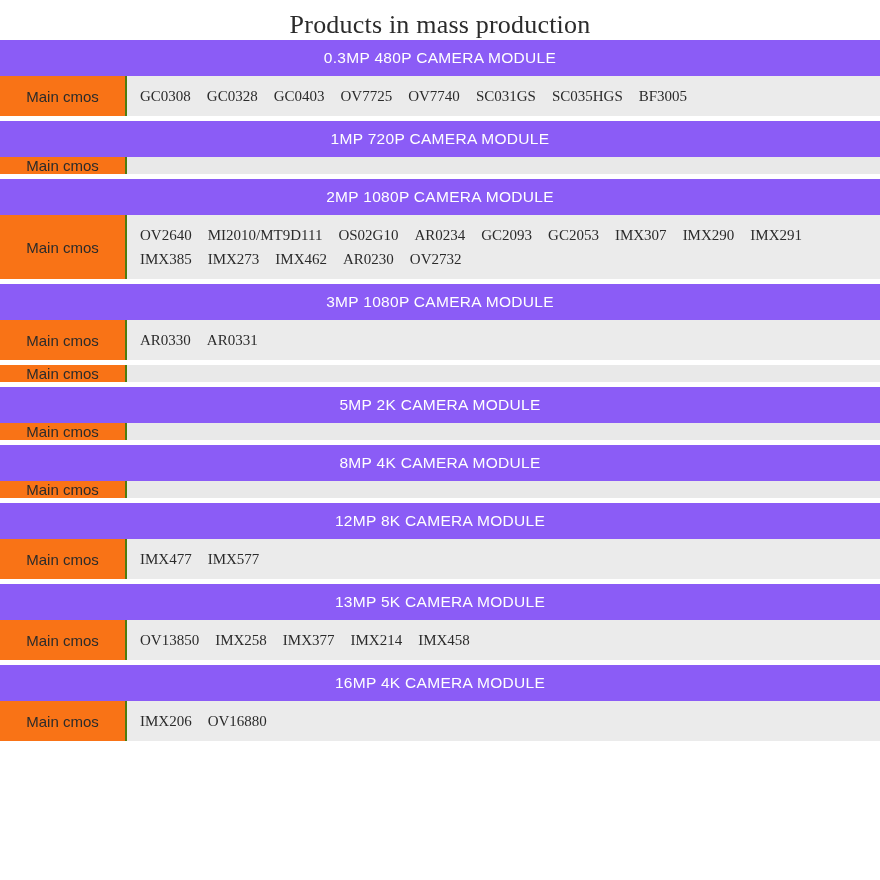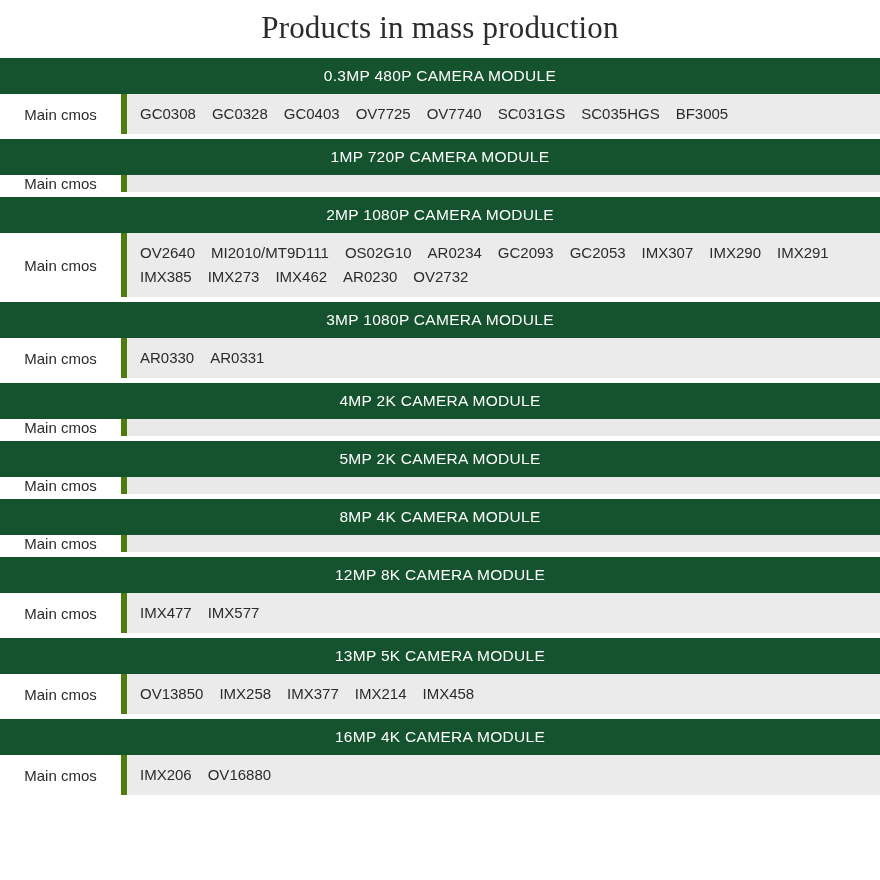--- a/index.html
+++ b/index.html
@@ -16,77 +16,78 @@
   }
   .page {
     width: 880px;
     height: 880px;
     display: flex;
     flex-direction: column;
     background: #ffffff;
   }
   .title {
     text-align: center;
-    font-size: 31px;
+    font-size: 26px;
     font-weight: normal;
     color: #2b2b2b;
-    padding: 10px 0 12px 0;
+    padding: 10px 0 0 0;
     letter-spacing: 0.2px;
     font-family: "Liberation Serif", serif;
   }
   .table {
     width: 880px;
     display: flex;
     flex-direction: column;
   }
   .section {
     width: 880px;
   }
   .section-header {
-    background: #14532d;
+    background: #8b5cf6;
     color: #ffffff;
     font-size: 15.5px;
     height: 36px;
     line-height: 36px;
     text-align: center;
     letter-spacing: 0.3px;
     box-sizing: border-box;
   }
   .row {
     display: flex;
     flex-direction: row;
     align-items: stretch;
     background: #e9e9e9;
     border-bottom: 1px solid #ffffff;
   }
   .row-label {
     width: 127px;
     min-width: 127px;
-    background: #ffffff;
+    background: #f97316;
     color: #2b2b2b;
     font-size: 15px;
     display: flex;
     align-items: center;
     justify-content: center;
     box-sizing: border-box;
-    border-right: 6px solid #4d7c0f;
+    border-right: 2px solid #4d7c0f;
   }
   .row-values {
     flex: 1;
     background: #ebebeb;
     padding: 8px 10px 8px 13px;
     box-sizing: border-box;
     font-size: 15px;
     color: #2b2b2b;
     line-height: 24px;
   }
   .chip {
     display: inline-block;
     margin-right: 16px;
     white-space: nowrap;
+    font-family: Liberation Serif, serif;
   }
   .chip:last-child {
     margin-right: 4px;
   }
   .gap {
     height: 4px;
     background: #ffffff;
   }
 </style>
 </head>
@@ -120,21 +121,20 @@
       <div class="gap"></div>
       <div class="section">
         <div class="section-header">3MP 1080P CAMERA MODULE</div>
         <div class="row">
           <div class="row-label">Main cmos</div>
           <div class="row-values"><span class="chip">AR0330</span><span class="chip">AR0331</span></div>
         </div>
       </div>
       <div class="gap"></div>
       <div class="section">
-        <div class="section-header">4MP 2K CAMERA MODULE</div>
         <div class="row">
           <div class="row-label">Main cmos</div>
         </div>
       </div>
       <div class="gap"></div>
       <div class="section">
         <div class="section-header">5MP 2K CAMERA MODULE</div>
         <div class="row">
           <div class="row-label">Main cmos</div>
         </div>

